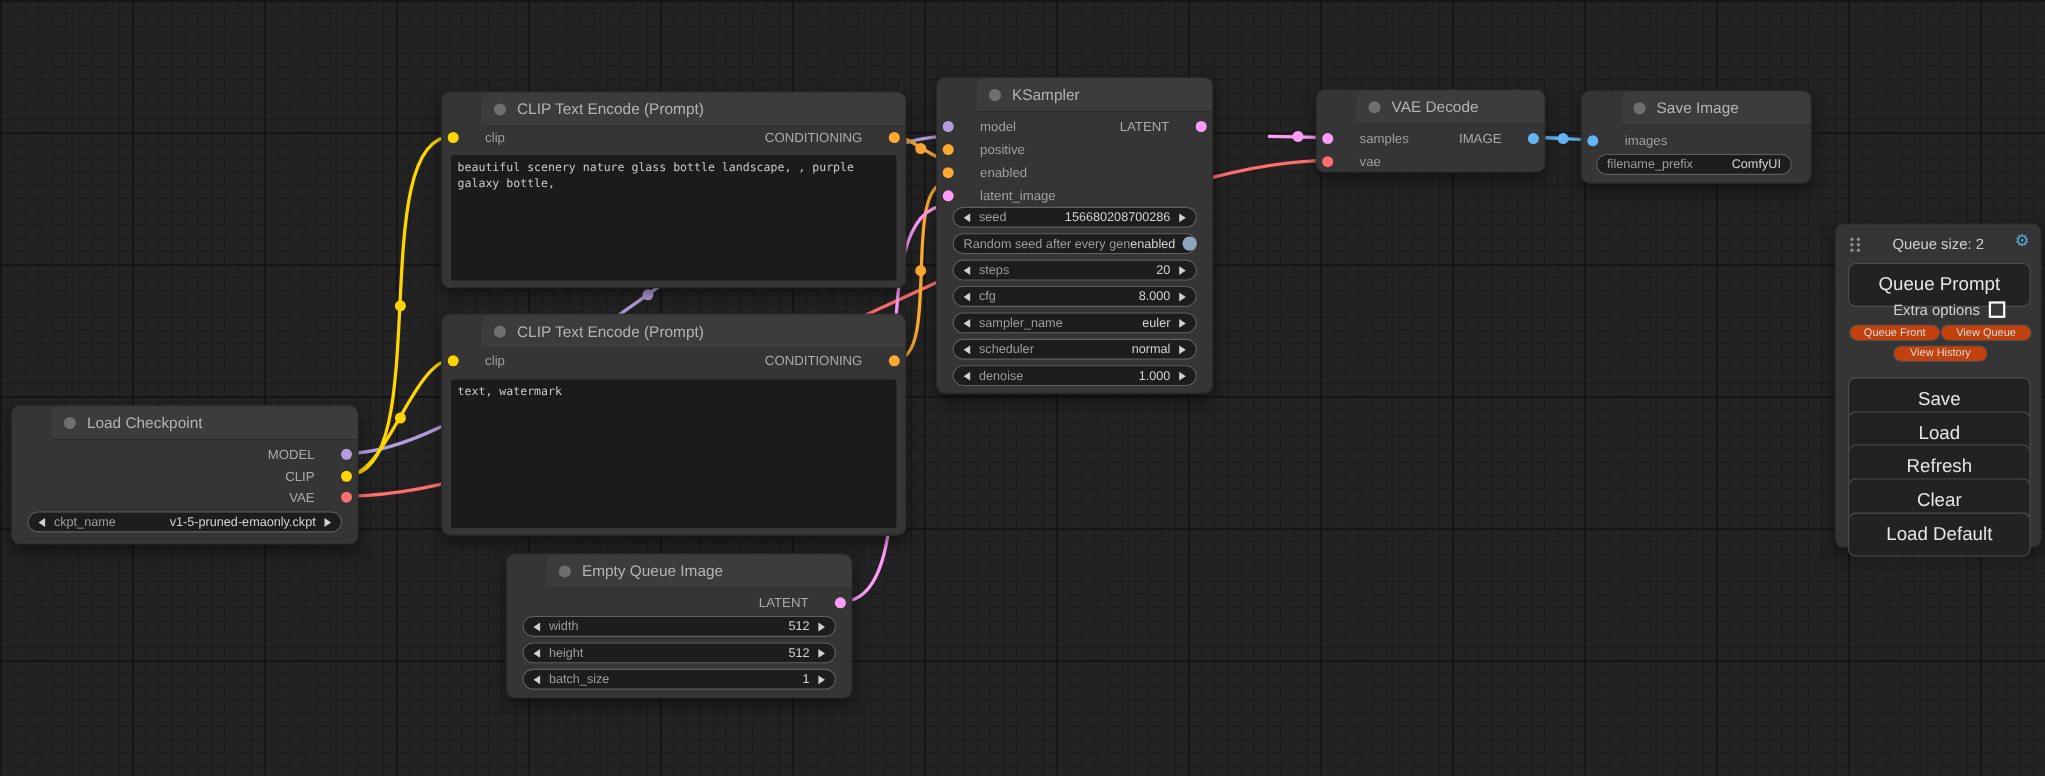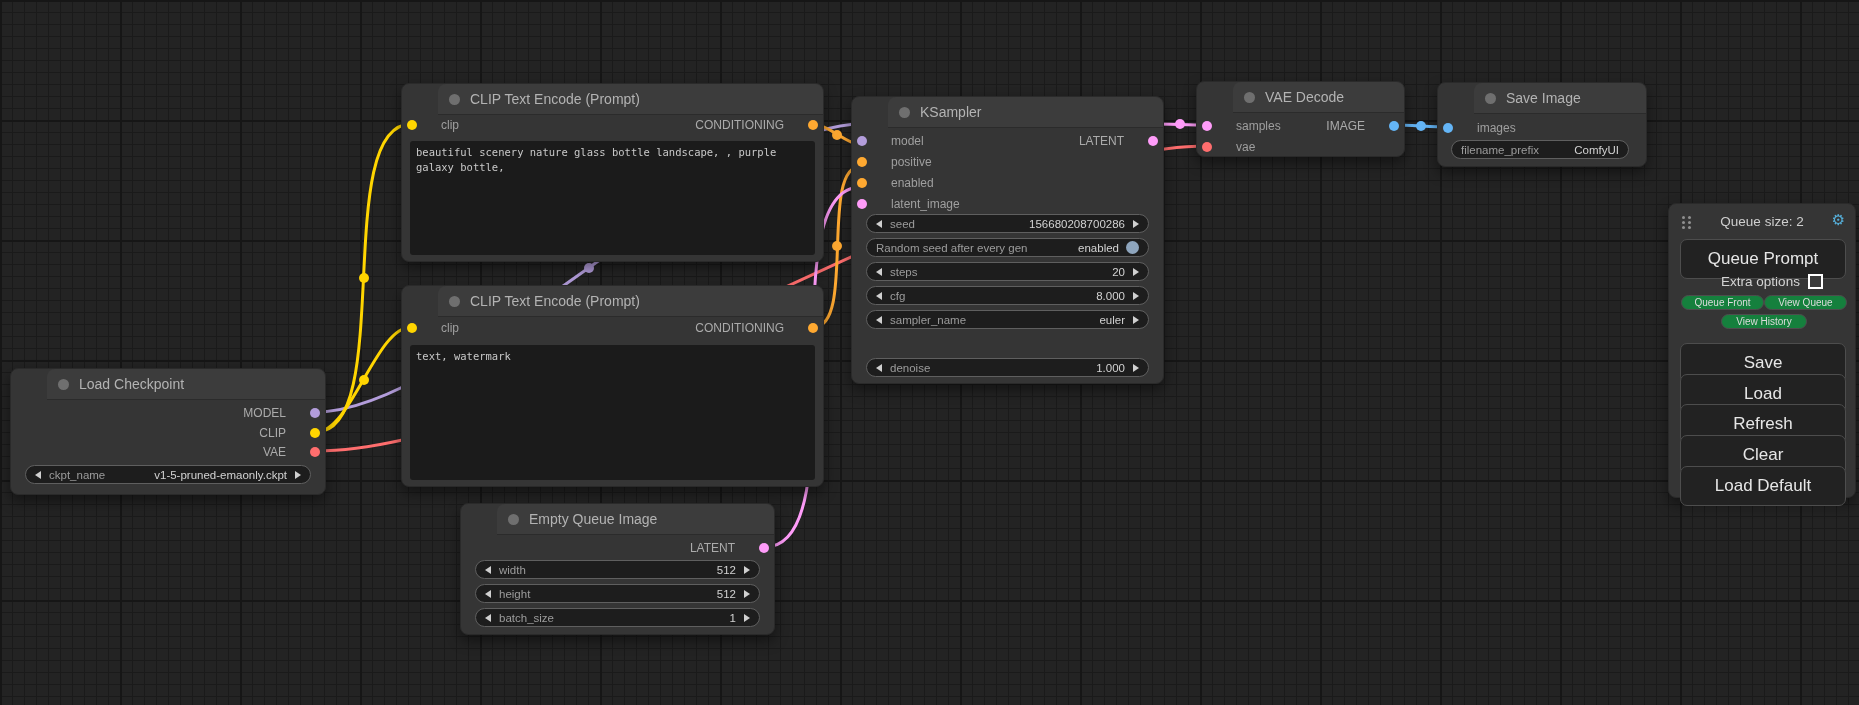--- a/index.html
+++ b/index.html
@@ -43,21 +43,21 @@
     0 10px 0 #8f8f8f,6px 10px 0 #8f8f8f;}
   .qsize{position:absolute;top:10px;left:0;right:0;text-align:center;font-size:13.5px;color:#cfcfcf;}
   .gear-icon{position:absolute;right:10px;top:7px;font-size:15px;line-height:18px;cursor:pointer;}
   .gear-icon::before{content:"⚙";}
   .qbtn{position:absolute;left:11px;right:9px;height:40px;background:#222;
     border:1px solid #4d4d4d;border-radius:7px;color:#e6e6e6;font-size:17px;
     font-family:inherit;display:flex;align-items:center;justify-content:center;cursor:pointer;}
   .extra{position:absolute;top:70px;left:0;right:0;display:flex;align-items:center;
     justify-content:center;gap:8px;font-size:13.5px;color:#d4d4d4;margin-left:20px;}
   .checkbox{width:11px;height:11px;border:2px solid #ffffff;background:#3a3a3a;cursor:pointer;}
-  .qsmall{position:absolute;height:15px;background:#15803d;border:1px solid #4d4d4d;
+  .qsmall{position:absolute;height:15px;background:#c2410c;border:1px solid #4d4d4d;
     border-radius:8px;color:#dcdcdc;font-size:10px;font-family:inherit;
     display:flex;align-items:center;justify-content:center;cursor:pointer;}
 </style>
 </head>
 <body>
 
 <svg class="wires" width="1859" height="705">
   <g fill="none" stroke-width="3" stroke-linecap="round">
     <path d="M316,412 C456,412 721,124 861,124" stroke="#B39DDB"></path>
     <path d="M316,432 C396,432 331,124 411,124" stroke="#FFD500"></path>
@@ -132,21 +132,21 @@
     <span class="pdot" style="background-color: rgb(255, 213, 0);"></span>
     <span>clip</span>
   </div>
   <div class="slot out" style="top:35px">
     <span class="pdot" style="background-color: rgb(255, 169, 49);"></span>
     <span>CONDITIONING</span>
   </div>
   <div class="textbox" style="top:59px;height:135px">text, watermark</div>
 </div>
 
-<div class="node" style="left:851px;top:96px;width:313px;height:288px">
+<div class="node" style="left:851px;top:70px;width:252px;height:288px">
   <div class="ntitle">
     <span class="cdot"></span>
     <span>KSampler</span>
   </div>
   <div class="slot in" style="top:37px">
     <span class="pdot" style="background-color: rgb(179, 157, 219);"></span>
     <span>model</span>
   </div>
   <div class="slot in" style="top:58px">
     <span class="pdot" style="background-color: rgb(255, 169, 49);"></span>
@@ -184,20 +184,26 @@
   <div class="widget" style="top:189px">
     <span class="tri-l"></span>
     <span>cfg</span>
     <span class="wvalue">8.000</span>
     <span class="tri-r"></span>
   </div>
   <div class="widget" style="top:213px">
     <span class="tri-l"></span>
     <span>sampler_name</span>
     <span class="wvalue">euler</span>
+    <span class="tri-r"></span>
+  </div>
+  <div class="widget" style="top:237px">
+    <span class="tri-l"></span>
+    <span>scheduler</span>
+    <span class="wvalue">normal</span>
     <span class="tri-r"></span>
   </div>
   <div class="widget" style="top:261px">
     <span class="tri-l"></span>
     <span>denoise</span>
     <span class="wvalue">1.000</span>
     <span class="tri-r"></span>
   </div>
 </div>
 

